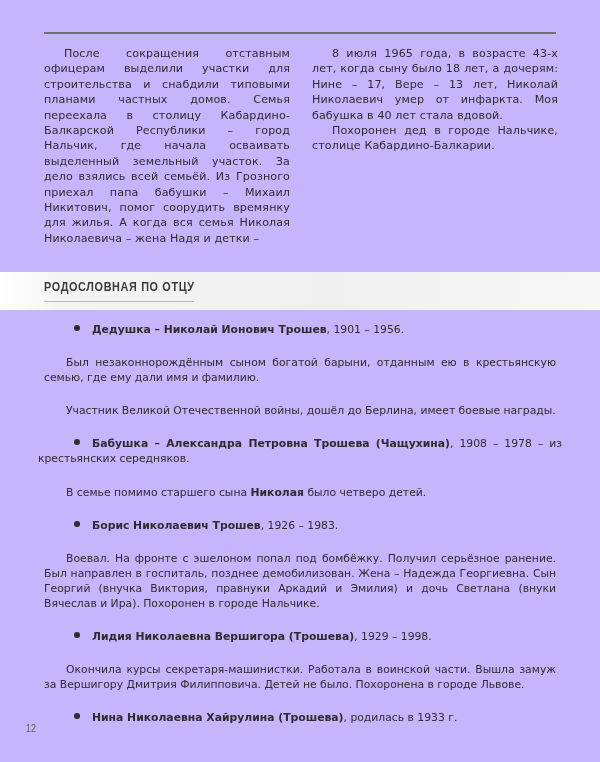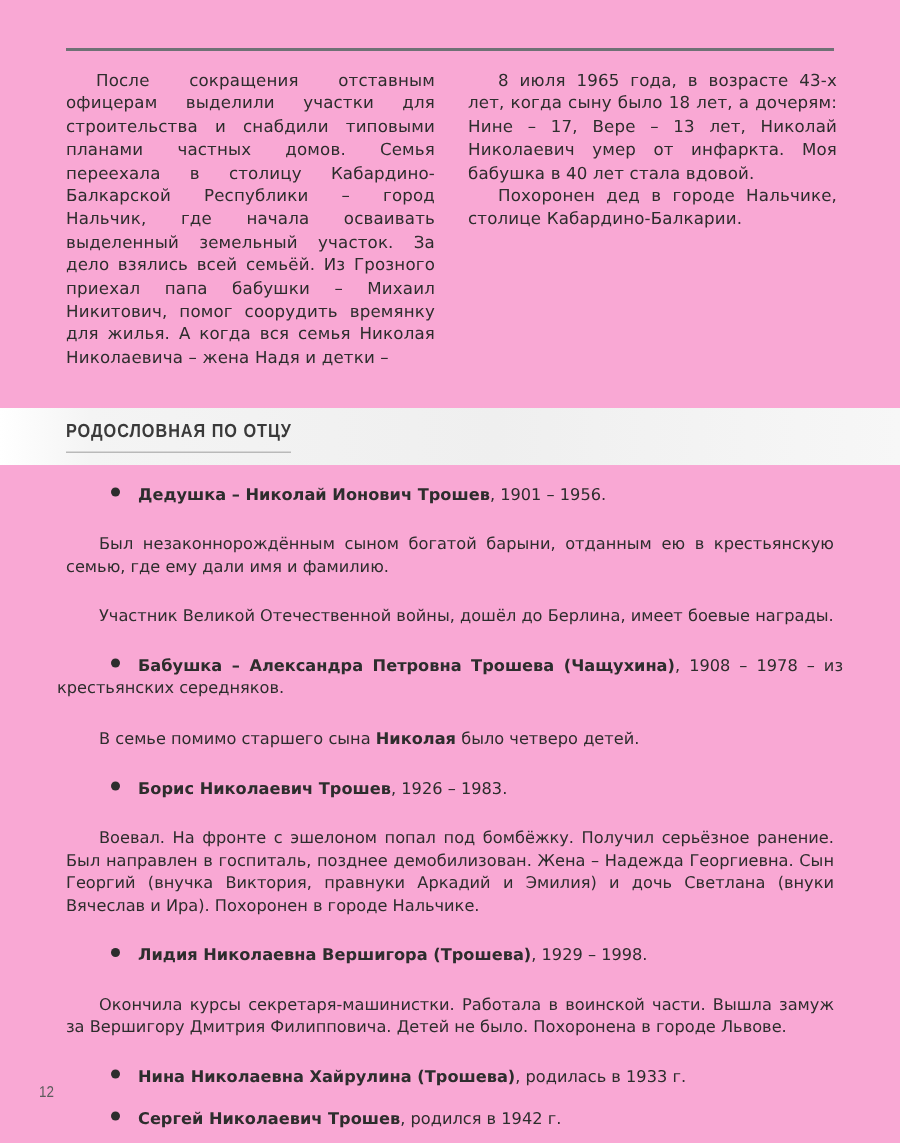--- a/index.html
+++ b/index.html
@@ -5,21 +5,21 @@
 <style>
   html, body {
     margin: 0;
     padding: 0;
     background: #ffffff;
   }
   .page {
     position: relative;
     width: 600px;
     height: 762px;
-    background: #f9a8d4;
+    background: #c4b5fd;
     overflow: hidden;
     font-family: "DejaVu Sans", sans-serif;
     color: #2b2b2b;
   }
 
   
   .top-rule {
     position: absolute;
     left: 44px;
     top: 32px;
@@ -184,22 +184,19 @@
       <p class="para">Окончила курсы секретаря-машинистки. Работала в воинской части. Вышла замуж за Вершигору Дмитрия Филипповича. Детей не было. Похоронена в городе Львове.</p>
     </div>
 
     <div>
       <p class="bullet-line">
         <span class="dot"></span><b>Нина Николаевна Хайрулина (Трошева)</b><span>, родилась в 1933 г.</span>
       </p>
     </div>
 
     <div>
-      <p class="bullet-line">
-        <span class="dot"></span><b>Сергей Николаевич Трошев</b><span>, родился в 1942 г.</span>
-      </p>
     </div>
 
   </div>
 
   <div class="folio">12</div>
 
 </div>
 
 </body></html>

